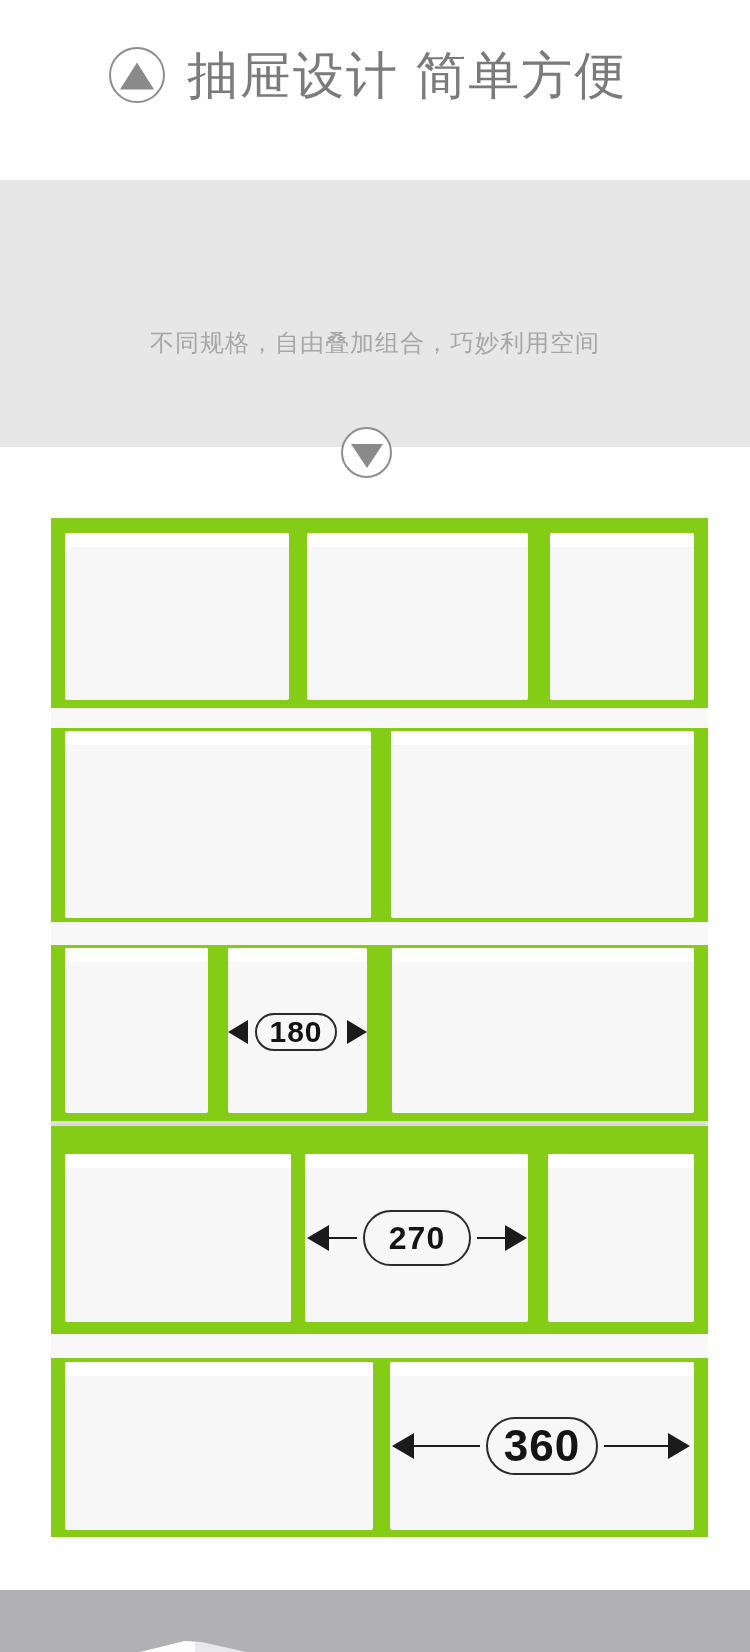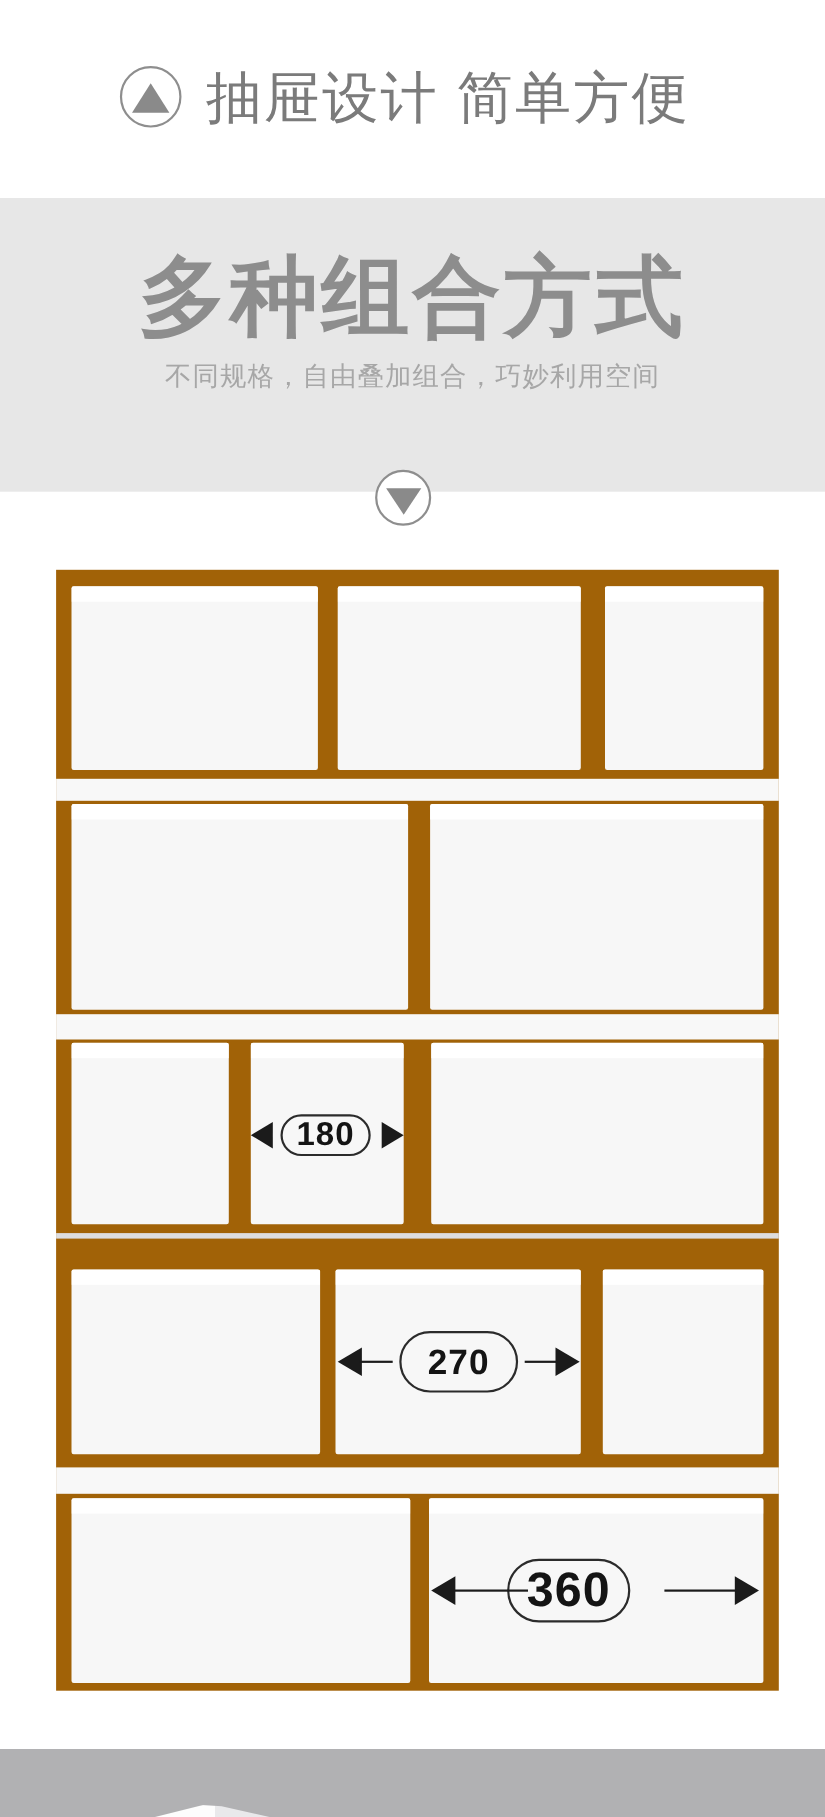--- a/index.html
+++ b/index.html
@@ -2,21 +2,21 @@
 <html><head>
 <meta charset="utf-8">
 <style>
   html,body{margin:0;padding:0;}
   body{
     width:750px;height:1652px;position:relative;overflow:hidden;
     background:#ffffff;
     font-family:"Liberation Sans","DejaVu Sans",sans-serif;
   }
   
-  .header-row{position:absolute;left:0;top:0;width:750px;height:180px;background:#ffffff;margin-top:13px;}
+  .header-row{position:absolute;left:0;top:0;width:750px;height:180px;background:#ffffff;}
   .circle-icon{
     position:absolute;box-sizing:border-box;background:#ffffff;
     border:2px solid #8e8e8e;border-radius:50%;
   }
   .circle-icon .tri{position:absolute;width:0;height:0;}
   .up-circle{left:109px;top:47px;width:56px;height:56px;}
   .up-circle .tri{
     left:50%;top:50%;transform:translate(-50%,-46%);
     border-left:17px solid transparent;border-right:17px solid transparent;
     border-bottom:27px solid #8a8a8a;
@@ -35,21 +35,21 @@
     position:absolute;left:0;top:149px;width:100%;text-align:center;
     font-size:24px;line-height:28px;color:#a7a7a7;letter-spacing:1px;
   }
   .down-circle{left:341px;top:427px;width:51px;height:51px;z-index:5;}
   .down-circle .tri{
     left:50%;top:50%;transform:translate(-50%,-38%);
     border-left:16px solid transparent;border-right:16px solid transparent;
     border-top:24px solid #8a8a8a;
   }
   
-  .drawer-tray{position:absolute;background:#a16207;}
+  .drawer-tray{position:absolute;background:#84cc16;}
   .tray-strip{position:absolute;left:0;width:100%;}
   .tray-strip.light{background:#f8f8f8;}
   .tray-strip.seam{background:#dddddf;}
   .drawer-box{position:absolute;background:#f7f7f7;border-radius:2px;overflow:hidden;}
   .drawer-box .box-top{position:absolute;left:0;top:0;width:100%;height:14px;background:#ffffff;}
   .dim-pill{
     position:absolute;box-sizing:border-box;background:#f7f7f7;
     border:2px solid #2b2b2b;border-radius:999px;
     display:flex;align-items:center;justify-content:center;
     color:#141414;font-weight:bold;letter-spacing:1px;z-index:4;
@@ -68,21 +68,20 @@
 <body>
 
 <div class="header-row">
   <div class="circle-icon up-circle">
     <div class="tri"></div>
   </div>
   <div class="header-title">抽屉设计 简单方便</div>
 </div>
 
 <div class="feature-band">
-  <div class="band-title">多种组合方式</div>
   <div class="band-subtitle">不同规格，自由叠加组合，巧妙利用空间</div>
 </div>
 
 <div class="circle-icon down-circle">
   <div class="tri"></div>
 </div>
 
 <div class="drawer-tray" style="left: 51px; top: 518px; width: 657px; height: 1019px;">
     <div class="tray-strip light" style="top: 190px; height: 20px;"></div>
     <div class="tray-strip light" style="top: 404px; height: 23px;"></div>
@@ -128,21 +127,21 @@
       <div class="box-top"></div>
     </div>
     <div class="dim-pill" style="left: 204px; top: 495px; width: 82px; height: 38px; font-size: 30px;">180</div>
     <div class="dim-tri" style="left: 177px; top: 502px; border-top: 12px solid transparent; border-bottom: 12px solid transparent; border-right: 20px solid rgb(27, 27, 27);"></div>
     <div class="dim-tri" style="left: 296px; top: 502px; border-top: 12px solid transparent; border-bottom: 12px solid transparent; border-left: 20px solid rgb(27, 27, 27);"></div>
     <div class="dim-pill" style="left: 312px; top: 692px; width: 108px; height: 56px; font-size: 32px;">270</div>
     <div class="dim-tri" style="left: 256px; top: 707px; border-top: 13px solid transparent; border-bottom: 13px solid transparent; border-right: 22px solid rgb(27, 27, 27);"></div>
     <div class="dim-tri" style="left: 454px; top: 707px; border-top: 13px solid transparent; border-bottom: 13px solid transparent; border-left: 22px solid rgb(27, 27, 27);"></div>
     <div class="dim-shaft" style="left: 276px; width: 30px; top: 719px;"></div>
     <div class="dim-shaft" style="left: 426px; width: 30px; top: 719px;"></div>
-    <div class="dim-pill" style="left: 410px; top: 899px; width: 112px; height: 58px; font-size: 44px;">360</div>
+    <div class="dim-pill" style="left: 435px; top: 899px; width: 112px; height: 58px; font-size: 44px;">360</div>
     <div class="dim-tri" style="left: 341px; top: 915px; border-top: 13px solid transparent; border-bottom: 13px solid transparent; border-right: 22px solid rgb(27, 27, 27);"></div>
     <div class="dim-tri" style="left: 617px; top: 915px; border-top: 13px solid transparent; border-bottom: 13px solid transparent; border-left: 22px solid rgb(27, 27, 27);"></div>
     <div class="dim-shaft" style="left: 361px; width: 68px; top: 927px;"></div>
     <div class="dim-shaft" style="left: 553px; width: 66px; top: 927px;"></div>
   </div>
 
 <div class="footer-band">
   <div class="product-peek"></div>
 </div>
 

